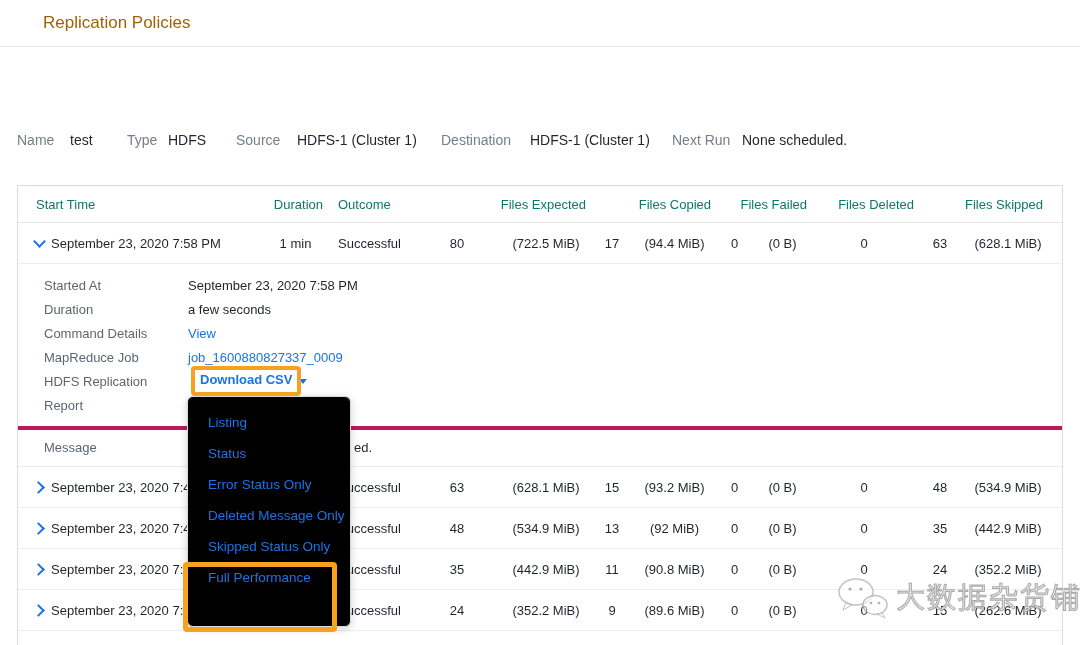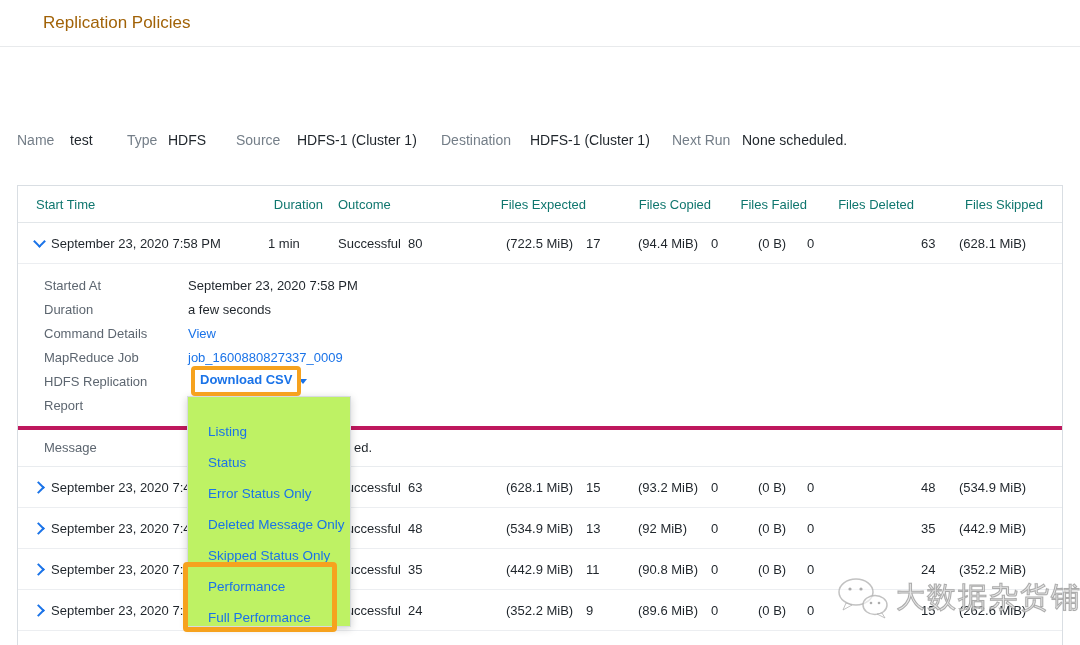--- a/index.html
+++ b/index.html
@@ -28,42 +28,42 @@
     height:37px; align-items:center; border-bottom:1px solid #e2e6e9;
     color:#0f766e; font-weight:400; }
   .thead .h1 { padding-left:18px; }
   .thead .hr { text-align:right; }
   .thead .h3 { padding-left:15px; }
   .thead .h8 { padding-right:14px; }
   .thead .h7 { padding-right:7px; }
   .trow { display:grid; grid-template-columns:250px 55px 85px 98px 80px 52px 73px 47px 49px 114px 38px 98px 1fr;
     height:41px; align-items:center; border-bottom:1px solid #eceef1; cursor:pointer; }
   .c-start { padding-left:17px; display:flex; align-items:center; white-space:nowrap; }
-  .c-right { text-align:left; white-space:nowrap; }
+  .c-right { text-align:center; white-space:nowrap; }
   .c-out { padding-left:15px; }
   .chev { display:inline-block; width:8px; height:8px; margin-right:8px; position:relative; top:-1px; cursor:pointer; flex:0 0 8px; }
   .chev::before { content:""; position:absolute; width:7px; height:7px;
     border-right:2px solid #1a73e8; border-bottom:2px solid #1a73e8; }
   .chev.down::before { transform:rotate(45deg); top:-1px; left:0; }
   .chev.right::before { transform:rotate(-45deg); top:1px; left:-1px; }
   
   .detail { position:relative; height:166px; border-bottom:4px solid #be185d;text-decoration:underline; }
   .dline { position:absolute; height:18px; white-space:nowrap; }
   .dlabel { left:26px; color:#5d6670; }
   .dvalue { left:170px; color:#1f252b; }
   .link { color:#1a73e8; cursor:pointer; text-decoration:none; }
   .caret { display:inline-block; width:0; height:0; border-left:4px solid transparent;
     border-right:4px solid transparent; border-top:5px solid #1a73e8; margin-left:7px; }
   .msgrow { position:relative; height:37px; border-bottom:1px solid #e9ecef; }
   .msgrow .dlabel { top:10px; }
   .msgrow .msgval { position:absolute; left:336px; top:10px; color:#1f252b; }
   
   .menu { position:absolute; left:187px; top:396px; width:164px; height:231px; z-index:20;
-    background:#bef264; border:1px solid #d7dbdf; border-radius:0;
-    box-shadow:0 2px 8px rgba(0,0,0,.18); padding:19px 0; }
+    background:#000000; border:1px solid #d7dbdf; border-radius:6px;
+    box-shadow:0 2px 8px rgba(0,0,0,.18); padding:10px 0; }
   .menu .mi { height:31px; line-height:31px; padding-left:20px; color:#1a73e8;
     font-size:13.5px; cursor:pointer; white-space:nowrap; }
   
   .hl1 { position:absolute; left:191px; top:366px; width:110px; height:30px; z-index:30;
     border:4px solid #f6a21e; border-radius:4px; pointer-events:none; }
   .hl2 { position:absolute; left:183px; top:562px; width:154px; height:70px; z-index:30;
     border:5px solid #f6a21e; border-radius:4px; pointer-events:none; }
   
   .wm { position:absolute; left:836px; top:577px; z-index:40; display:flex; align-items:center;
     pointer-events:none; }
@@ -243,21 +243,20 @@
       <div></div>
     </div>
   </div>
 
   <div class="menu">
     <div class="mi">Listing</div>
     <div class="mi">Status</div>
     <div class="mi">Error Status Only</div>
     <div class="mi">Deleted Message Only</div>
     <div class="mi">Skipped Status Only</div>
-    <div class="mi">Performance</div>
     <div class="mi">Full Performance</div>
   </div>
 
   <div class="hl1"></div>
   <div class="hl2"></div>
 
   <div class="wm">
     <svg width="54" height="42" viewBox="0 0 54 42">
       <ellipse cx="20" cy="15" rx="17" ry="13" fill="rgba(255,255,255,0.55)" stroke="rgba(165,165,165,0.8)" stroke-width="1.5"></ellipse>
       <path d="M10 26 L7 33 L16 28 Z" fill="rgba(255,255,255,0.55)" stroke="rgba(165,165,165,0.8)" stroke-width="1"></path>

